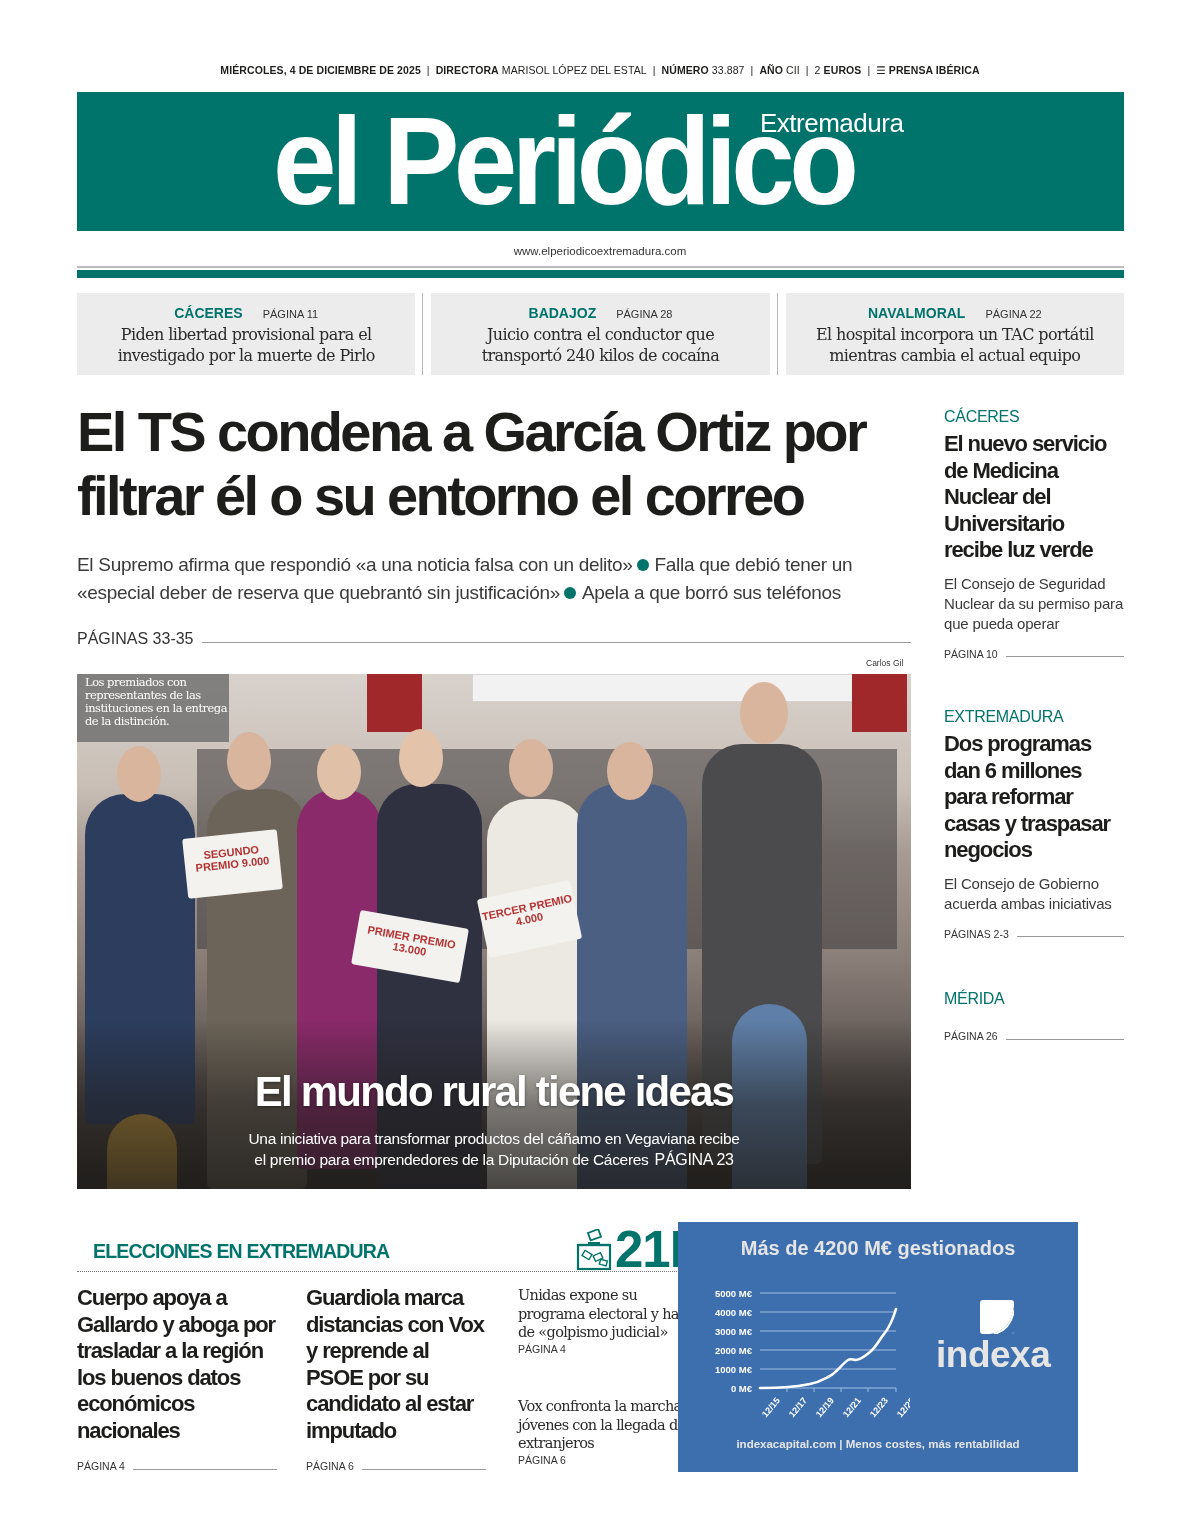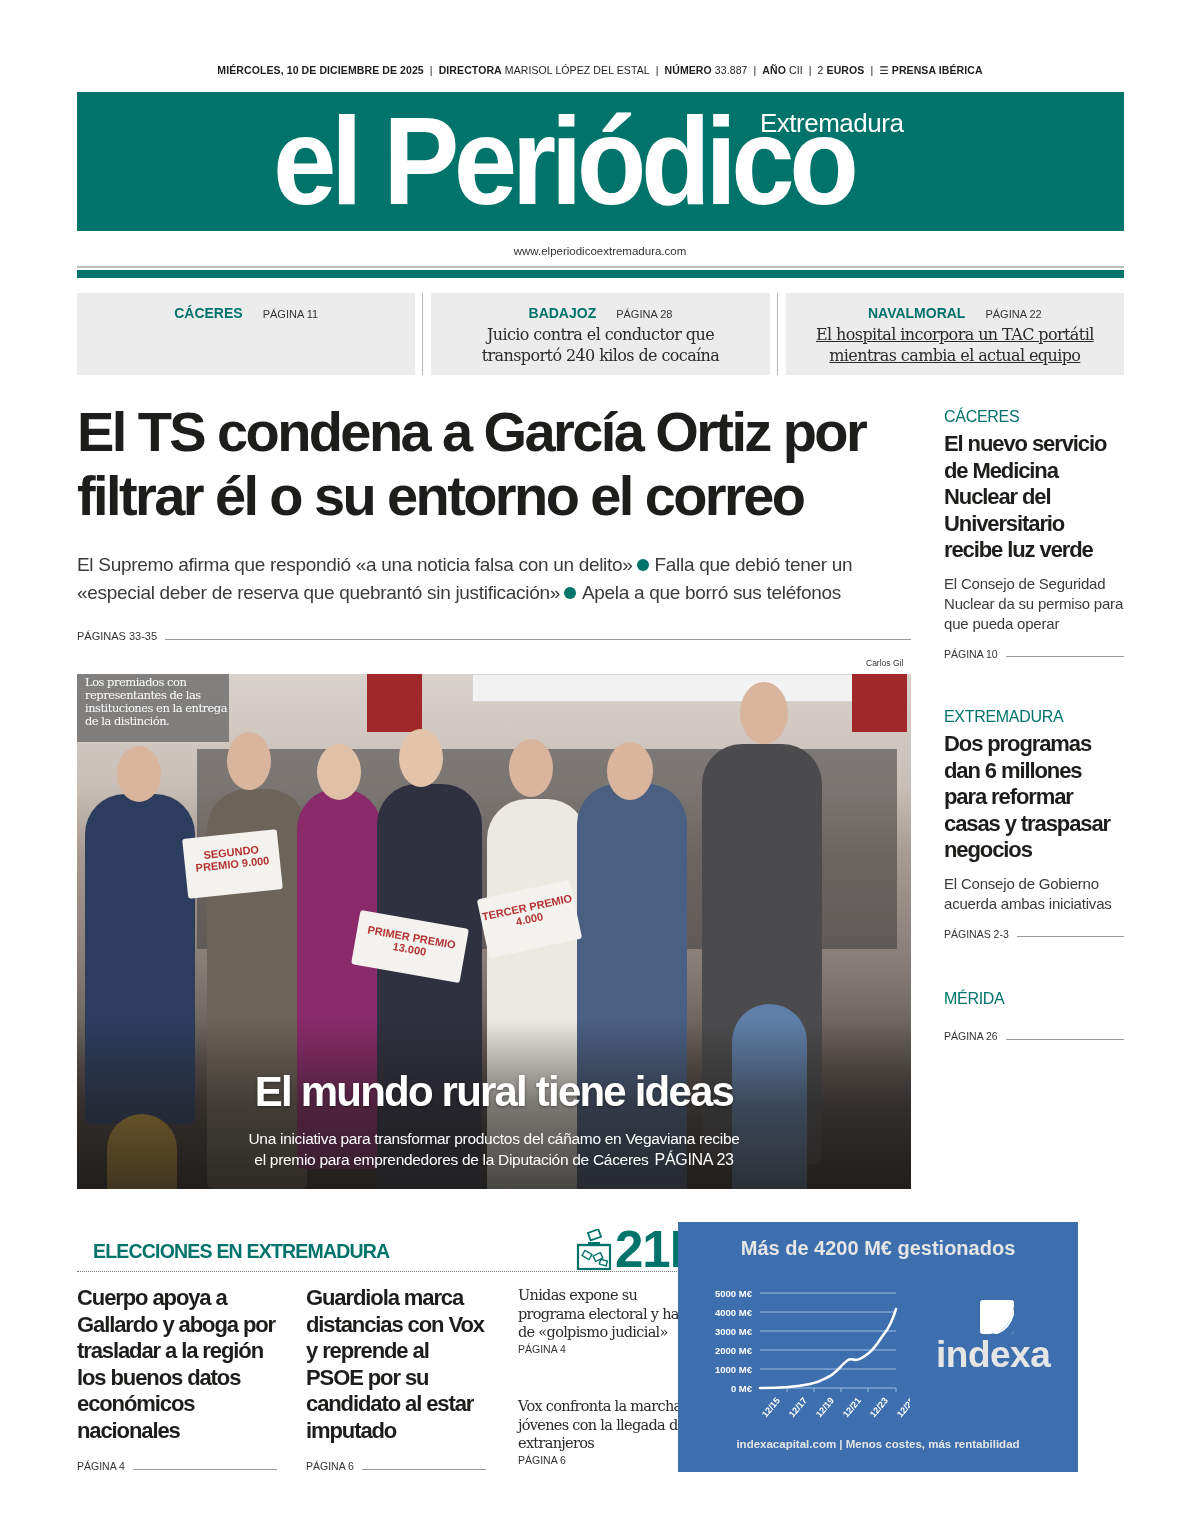--- a/index.html
+++ b/index.html
@@ -26,21 +26,21 @@
   .teaser + .teaser::before { content: ""; position: absolute; left: -9px; top: 0; width: 1px; height: 82px; background: #b5b5b5; }
   .teaser .kicker { font-size: 14px; color: #00736b; font-weight: 700; }
   .teaser .page { font-size: 11px; color: #333; margin-left: 20px; }
   .teaser .text { font-family: "DejaVu Serif", serif; font-size: 16px; line-height: 21px; color: #2a2a2a; letter-spacing: -0.6px; margin-top: 2px; }
 
   
   .main-head { position: absolute; top: 400px; left: 77px; width: 835px; font-weight: 700; font-size: 56px; line-height: 64px; letter-spacing: -2.6px; color: #1d1d1b; }
   .main-sub { position: absolute; top: 551px; left: 77px; width: 840px; font-size: 19px; line-height: 28px; color: #3a3a3a; letter-spacing: -0.3px; }
   .dot { display: inline-block; width: 12px; height: 12px; border-radius: 50%; background: #00736b; margin: 0 6px 0 4px; vertical-align: 0; }
   .pages-line { position: absolute; top: 630px; left: 77px; width: 834px; display: flex; align-items: center; }
-  .pages-line .lbl { font-size: 11px; color: #333; white-space: nowrap; margin-right: 8px; }
+  .pages-line .lbl { font-size: 16px; color: #333; white-space: nowrap; margin-right: 8px; }
   .pages-line .ln { flex: 1; height: 1px; background: #999; margin-top: 6px; }
 
   .credit { position: absolute; top: 658px; left: 866px; font-size: 8.5px; color: #333; }
 
   
   .photo { position: absolute; top: 674px; left: 77px; width: 834px; height: 515px; overflow: hidden;
     background: linear-gradient(180deg, #d8d2cc 0%, #c8beb6 22%, #a69a92 35%, #8a7e78 55%, #5a524e 78%, #2e2a28 100%); }
   .photo .screen { position: absolute; left: 395px; top: 0; width: 400px; height: 28px; background: #f2f2f2; border: 1px solid #d4d4d4; }
   .photo .redpanel { position: absolute; top: 0; height: 58px; width: 55px; background: #a0282a; }
   .photo .wall { position: absolute; left: 120px; top: 75px; width: 700px; height: 200px; background: #3c3a3c; opacity: 0.55; }
@@ -83,42 +83,43 @@
   .ad .title { position: absolute; top: 15px; left: 0; width: 100%; text-align: center; font-weight: 700; font-size: 20px; letter-spacing: 0; }
   .ad .chart { position: absolute; left: 22px; top: 62px; width: 210px; height: 140px; }
   .ad .logo-mark { position: absolute; left: 302px; top: 78px; width: 34px; height: 34px; background: #fff; border-radius: 3px; overflow: hidden; }
   .ad .logo-text { position: absolute; left: 258px; top: 112px; font-weight: 700; font-size: 37px; letter-spacing: -0.5px; }
   .ad .foot { position: absolute; top: 216px; left: 0; width: 100%; text-align: center; font-weight: 700; font-size: 11.5px; }
 </style>
 </head>
 <body>
 
 <div class="topbar">
-  <b>MIÉRCOLES, 10 DE DICIEMBRE DE 2025</b><span class="sep">|</span><b>DIRECTORA</b> <span>MARISOL LÓPEZ DEL ESTAL</span><span class="sep">|</span><b>NÚMERO</b> <span>33.887</span><span class="sep">|</span><b>AÑO</b> <span>CII</span><span class="sep">|</span><span>2</span> <b>EUROS</b><span class="sep">|</span><span>☰</span> <b>PRENSA IBÉRICA</b>
+  <b>MIÉRCOLES, 4 DE DICIEMBRE DE 2025</b><span class="sep">|</span><b>DIRECTORA</b> <span>MARISOL LÓPEZ DEL ESTAL</span><span class="sep">|</span><b>NÚMERO</b> <span>33.887</span><span class="sep">|</span><b>AÑO</b> <span>CII</span><span class="sep">|</span><span>2</span> <b>EUROS</b><span class="sep">|</span><span>☰</span> <b>PRENSA IBÉRICA</b>
 </div>
 
 <div class="mast">
   <div class="logo">el Periódico</div>
   <div class="region">Extremadura</div>
 </div>
 <div class="url">www.elperiodicoextremadura.com</div>
 <div class="rule-thin"></div>
 <div class="rule-thick"></div>
 
 <div class="teasers">
   <div class="teaser">
     <div><span class="kicker">CÁCERES</span><span class="page">PÁGINA 11</span></div>
+    <div class="text" style="padding:0 30px;">Piden libertad provisional para el investigado por la muerte de Pirlo</div>
   </div>
   <div class="teaser">
     <div><span class="kicker">BADAJOZ</span><span class="page">PÁGINA 28</span></div>
     <div class="text" style="padding:0 42px;">Juicio contra el conductor que transportó 240 kilos de cocaína</div>
   </div>
   <div class="teaser">
     <div><span class="kicker">NAVALMORAL</span><span class="page">PÁGINA 22</span></div>
-    <div class="text" style="padding:0 2px;text-decoration:underline;">El hospital incorpora un TAC portátil mientras cambia el actual equipo</div>
+    <div class="text" style="padding:0 2px;">El hospital incorpora un TAC portátil mientras cambia el actual equipo</div>
   </div>
 </div>
 
 <h1 class="main-head">El TS condena a García Ortiz por filtrar él o su entorno el correo</h1>
 <div class="main-sub">
   <span>El Supremo afirma que respondió «a una noticia falsa con un delito»</span><span class="dot"></span><span>Falla que debió tener un «especial deber de reserva que quebrantó sin justificación»</span><span class="dot"></span><span>Apela a que borró sus teléfonos</span>
 </div>
 <div class="pages-line">
   <span class="lbl">PÁGINAS 33-35</span>
     <span class="ln"></span>

